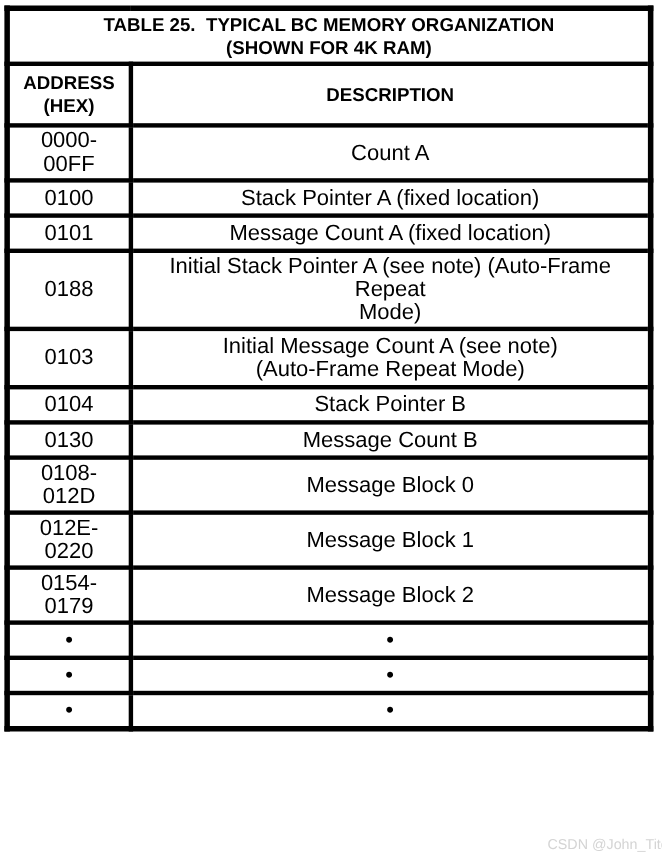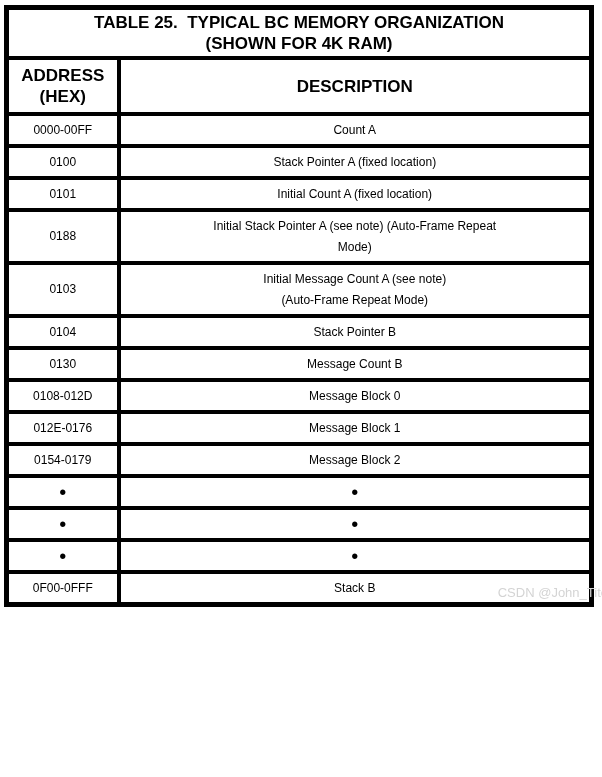--- a/index.html
+++ b/index.html
@@ -5,21 +5,21 @@
   html, body { margin: 0; padding: 0; }
   body {
     width: 602px; height: 777px;
     background: #ffffff;
     font-family: "Liberation Sans", sans-serif;
     color: #000000;
     overflow: hidden;
   }
   .page {
     position: relative;
-    width: 602px; height: 602px;
+    width: 602px; height: 777px;
     background: #ffffff;
   }
   table.mem-table {
     position: absolute;
     left: 4px; top: 5px;
     width: 590px;
     border-collapse: collapse;
     table-layout: fixed;
     border: 5px solid #000000;
   }
@@ -39,21 +39,21 @@
   }
   th.header-cell {
     font-size: 17px;
     font-weight: bold;
     line-height: 21px;
     height: 48px;
     white-space: pre-line;
   }
   col.col-addr { width: 112px; }
   td {
-    font-size: 12px;
+    font-size: 20px;
     line-height: 21px;
     white-space: pre-line;
   }
   tr.single td { height: 24px; }
   tr.double td { height: 45px; }
   tr.dots td {
     font-size: 20px;
     line-height: 20px;
   }
   .watermark {
@@ -91,21 +91,21 @@
       <tr class="single">
         <td>0000-00FF</td>
         <td>Count A</td>
       </tr>
       <tr class="single">
         <td>0100</td>
         <td>Stack Pointer A (fixed location)</td>
       </tr>
       <tr class="single">
         <td>0101</td>
-        <td>Initial Count A (fixed location)</td>
+        <td>Message Count A (fixed location)</td>
       </tr>
       <tr class="double">
         <td>0188</td>
         <td>Initial Stack Pointer A (see note) (Auto-Frame Repeat
 Mode)</td>
       </tr>
       <tr class="double">
         <td>0103</td>
         <td>Initial Message Count A (see note)
 (Auto-Frame Repeat Mode)</td>
@@ -116,39 +116,35 @@
       </tr>
       <tr class="single">
         <td>0130</td>
         <td>Message Count B</td>
       </tr>
       <tr class="single">
         <td>0108-012D</td>
         <td>Message Block 0</td>
       </tr>
       <tr class="single">
-        <td>012E-0176</td>
+        <td>012E-0220</td>
         <td>Message Block 1</td>
       </tr>
       <tr class="single">
         <td>0154-0179</td>
         <td>Message Block 2</td>
       </tr>
       <tr class="single dots">
         <td>•</td>
         <td>•</td>
       </tr>
       <tr class="single dots">
         <td>•</td>
         <td>•</td>
       </tr>
       <tr class="single dots">
         <td>•</td>
         <td>•</td>
       </tr>
-      <tr class="single">
-        <td>0F00-0FFF</td>
-        <td>Stack B</td>
-      </tr>
     </tbody>
   </table>
   <div class="watermark">CSDN @John_Tito</div>
 </div>
 
 </body></html>

